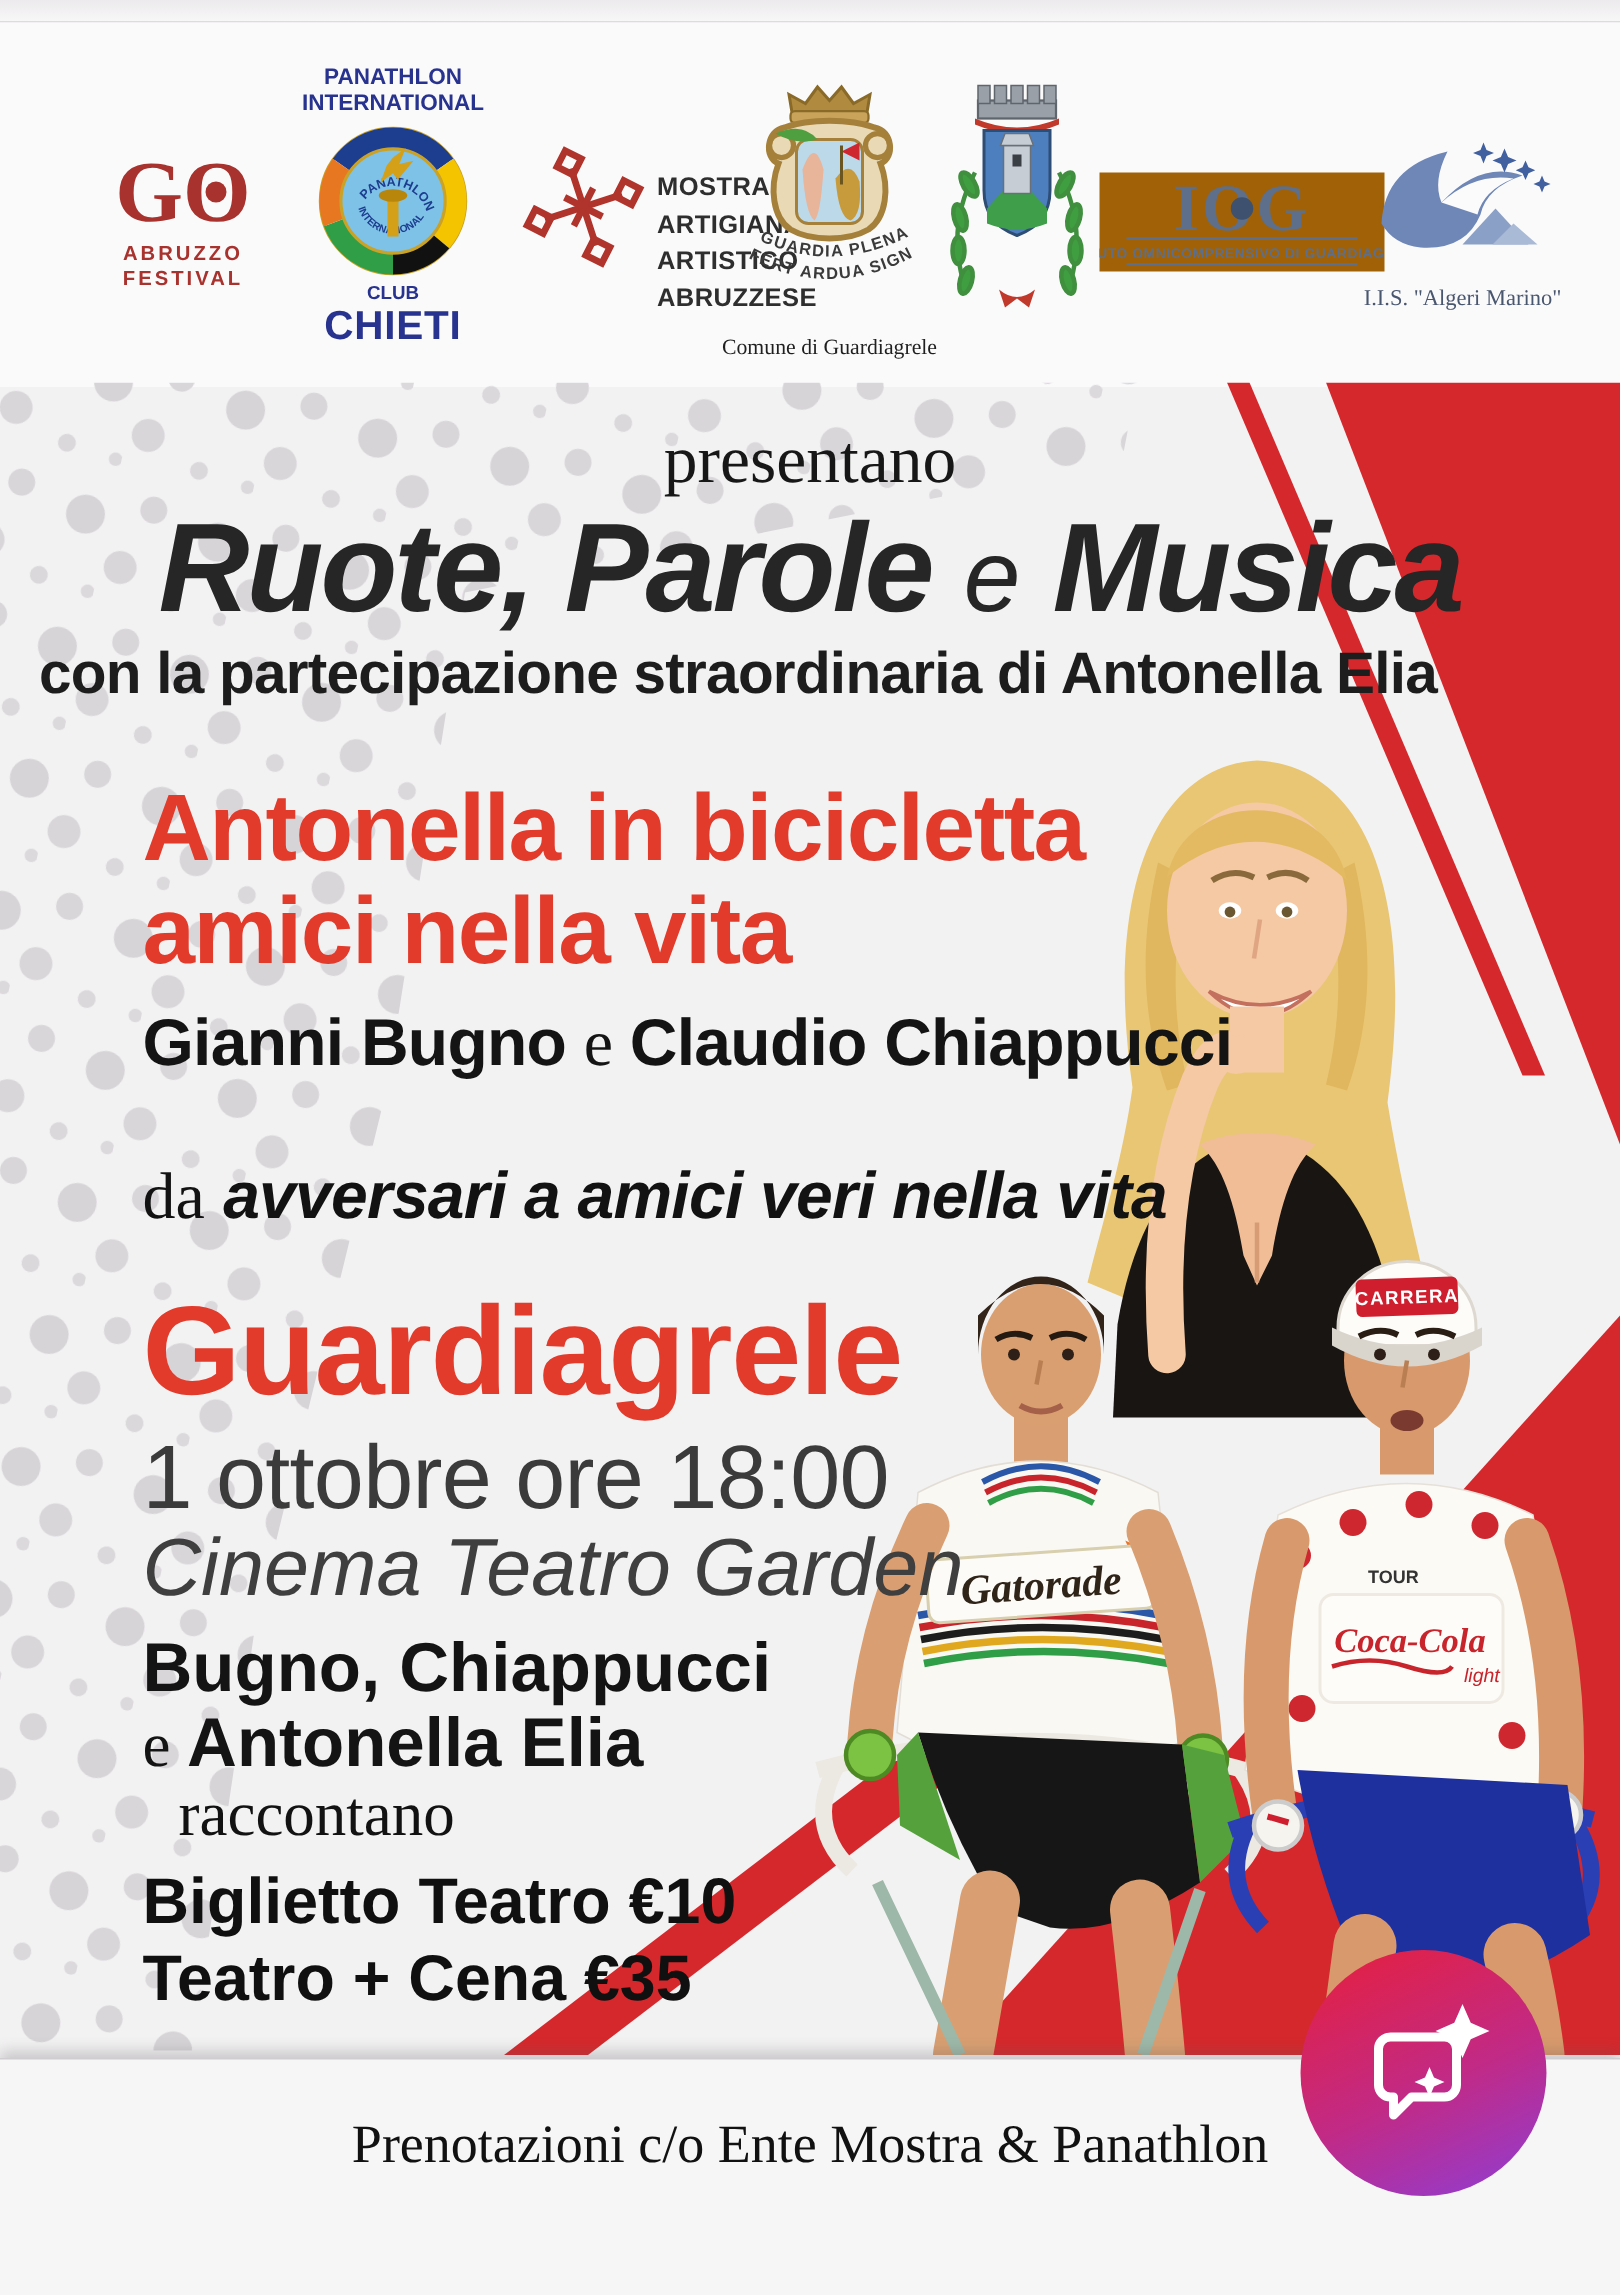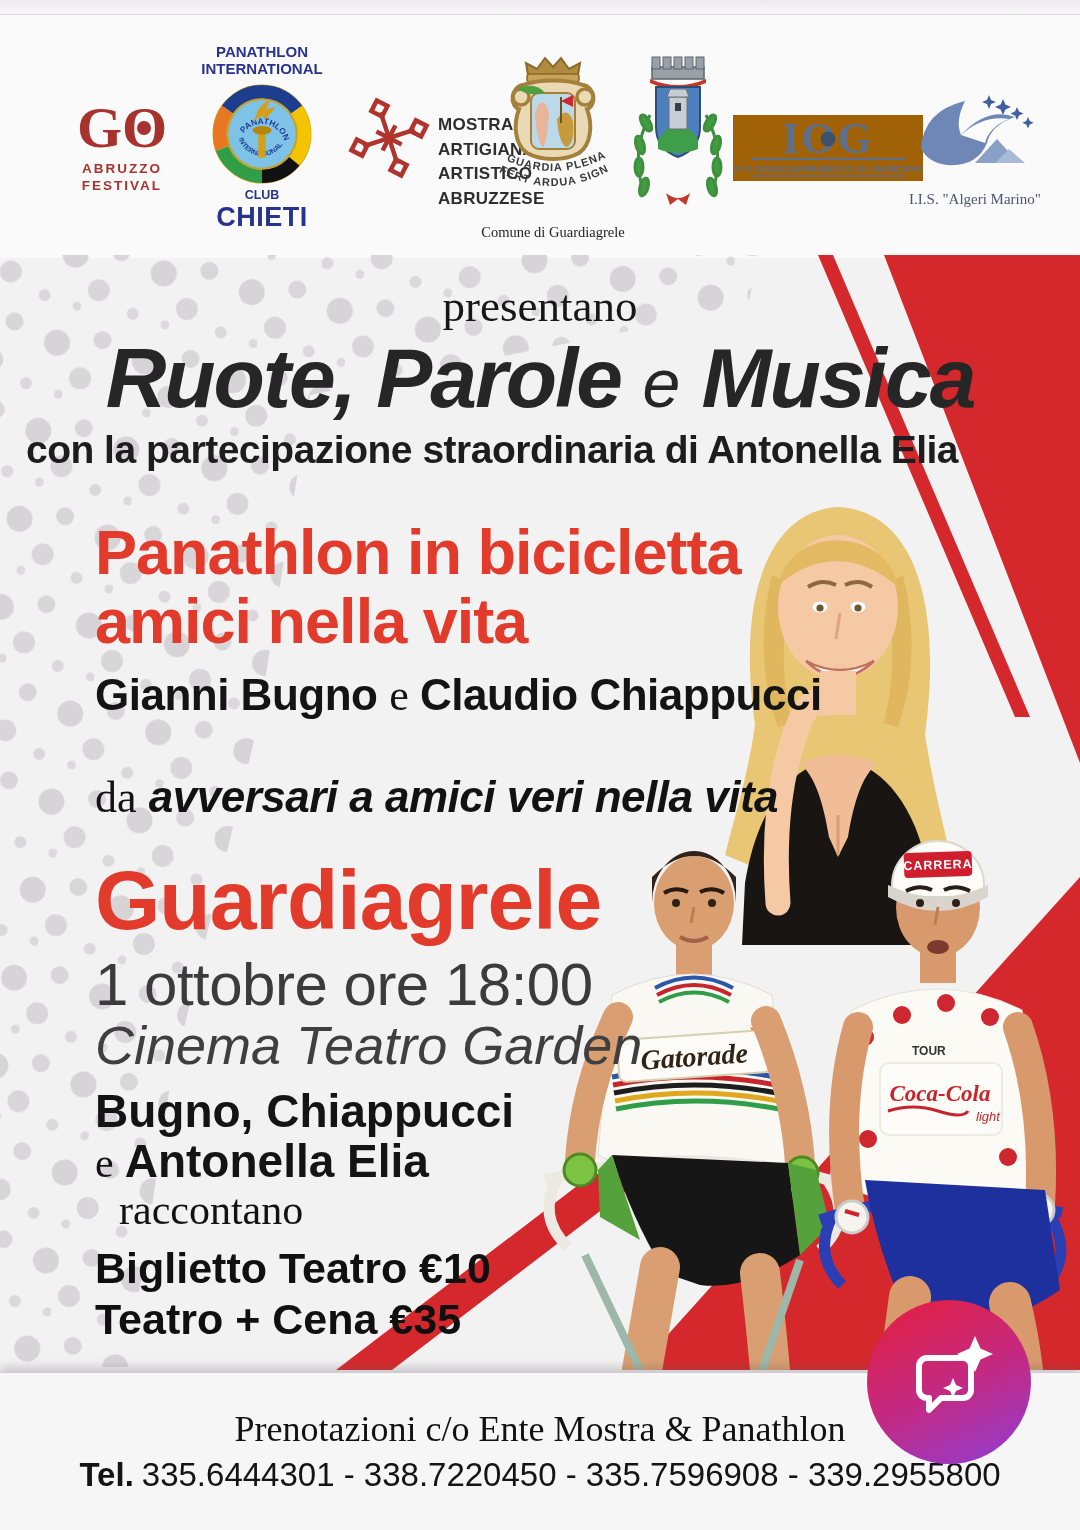--- a/index.html
+++ b/index.html
@@ -326,21 +326,21 @@
 
   <div class="abs presents">presentano</div>
 
   <div class="abs title"><span>Ruote, Parole</span>
     <span class="conj">e</span>
     <span>Musica</span></div>
 
   <div class="abs subtitle">con la partecipazione straordinaria di Antonella Elia</div>
 
   <div class="abs headline">
-    <div>Panathlon in bicicletta</div>
+    <div>Antonella in bicicletta</div>
     <div>amici nella vita</div>
   </div>
 
   <div class="abs names"><span>Gianni Bugno</span>
     <span class="conj">e</span>
     <span>Claudio Chiappucci</span></div>
 
 
   <div class="abs tagline"><span class="pfx">da</span>
     <span class="main">avversari a amici veri nella vita</span></div>
@@ -354,21 +354,20 @@
     <span>Antonella Elia</span></div>
   <div class="abs cast3">raccontano</div>
 
   <div class="abs pricing">
     <div>Biglietto Teatro €10</div>
     <div>Teatro + Cena €35</div>
   </div>
 
   <div class="abs footer"></div>
   <div class="abs resv">Prenotazioni c/o Ente Mostra &amp; Panathlon</div>
-  <div class="abs tel"><span class="lbl">Tel.</span><span>335.6444301 - 338.7220450 - 335.7596908 - 339.2955800</span></div>
 
   <div class="abs chat-btn">
     <svg width="104" height="104" viewBox="0 0 104 104">
       <path d="M30,28 h36 a8,8 0 0 1 8,8 v24 a8,8 0 0 1 -8,8 h-22 l-12,12 v-12 h-2 a8,8 0 0 1 -8,-8 v-24 a8,8 0 0 1 8,-8 Z" fill="none" stroke="#fff" stroke-width="6" stroke-linejoin="round"></path>
       <path d="M78,6 l5.5,12.5 L96,24 l-12.5,5.5 L78,42 l-5.5,-12.5 L60,24 l12.5,-5.5 Z" fill="#fff"></path>
       <path d="M56,48 l3,7 l7,3 l-7,3 l-3,7 l-3,-7 l-7,-3 l7,-3 Z" fill="#fff"></path>
     </svg>
   </div>
 
 </div>

